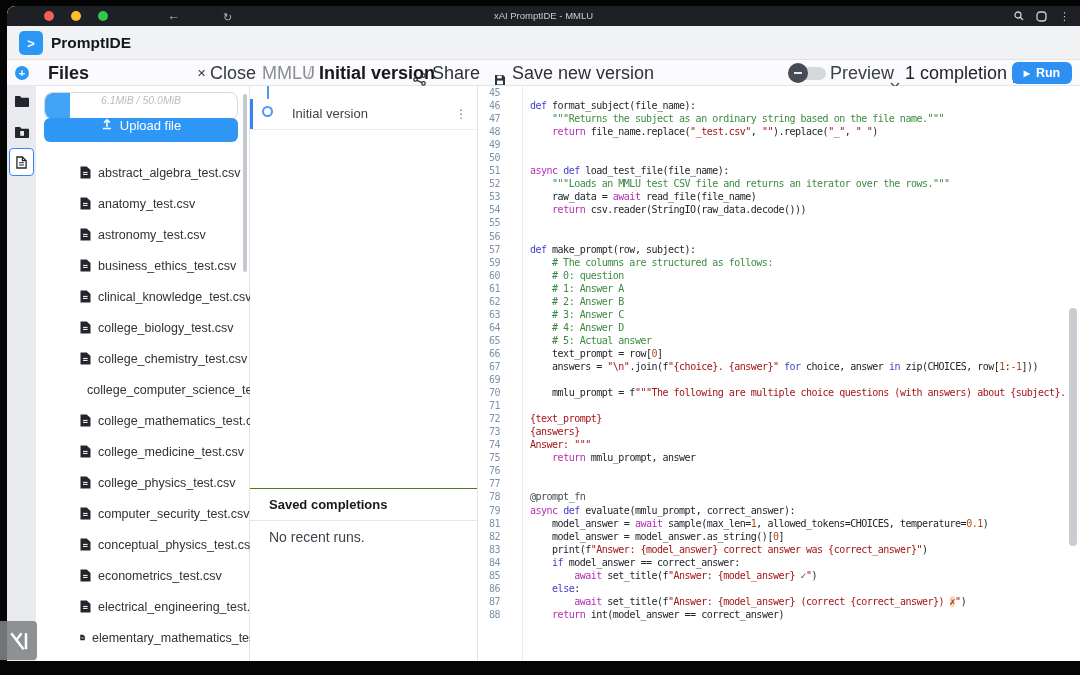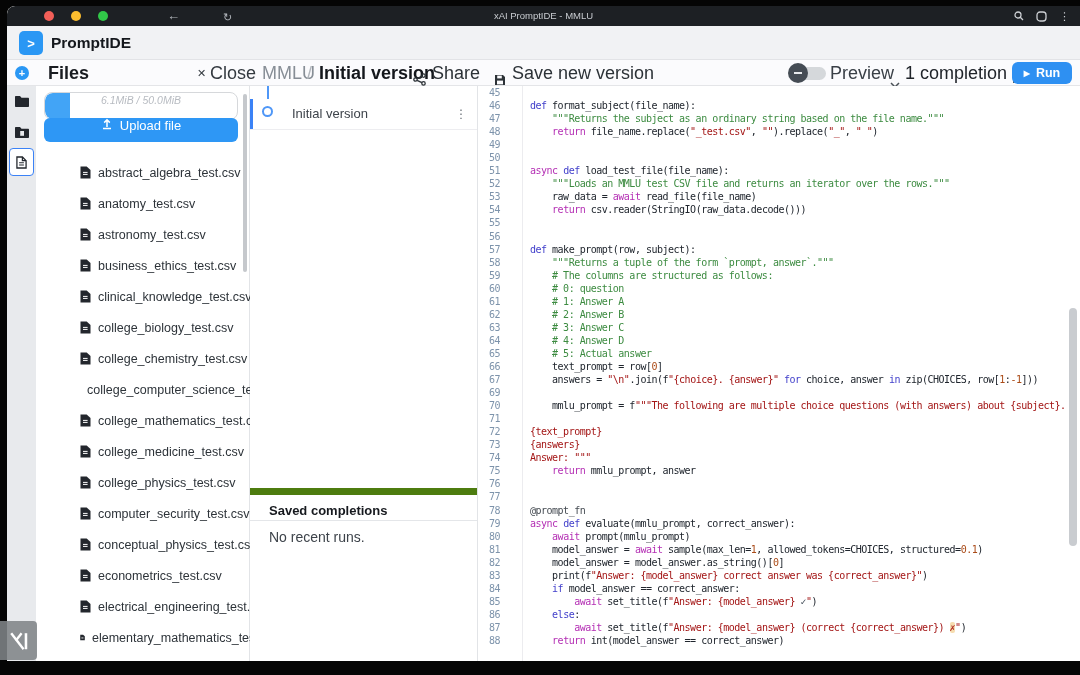--- a/index.html
+++ b/index.html
@@ -57,21 +57,21 @@
   .kebab{position:absolute;right:8px;top:0;height:31px;line-height:31px;font-size:12px;color:#606770;}
   .fscroll{position:absolute;right:2px;top:8px;width:4px;height:178px;border-radius:2px;background:#c5c8cc;}
 
   .versions-panel{position:absolute;left:243px;top:0;width:228px;height:100%;background:#fff;border-right:1px solid #e2e4e7;box-sizing:border-box;}
   .tree-line{position:absolute;left:17px;top:0;width:2px;height:26px;background:#4f97f7;}
   .vrow{position:absolute;left:0;top:13px;width:100%;height:31px;border-bottom:1px solid #ededf0;box-sizing:border-box;background:#fff;}
   .vaccent{position:absolute;left:0;top:0;width:3px;height:100%;background:#3b82f6;}
   .vnode{position:absolute;left:12px;top:7px;width:11px;height:11px;border:2px solid #4f97f7;background:#fff;border-radius:50%;box-sizing:border-box;}
   .vlabel{position:absolute;left:42px;top:0;line-height:30px;font-size:13px;color:#3d434a;}
   .vkebab{position:absolute;right:10px;top:0;line-height:30px;font-size:12px;color:#6a7178;}
-  .saved-head{position:absolute;left:0;top:402px;width:100%;height:33px;border-top:7px solid #4d7c0f;border-bottom:1px solid #e4e6e9;
+  .saved-head{position:absolute;left:0;top:402px;width:100%;height:33px;border-top:1px solid #4d7c0f;border-bottom:1px solid #e4e6e9;
               box-sizing:border-box;}
   .saved-head span{display:block;margin:0 0 0 19px;line-height:31px;font-size:13px;font-weight:bold;color:#16191e;}
   .no-runs{position:absolute;left:19px;top:443px;font-size:14px;color:#3d434a;line-height:16px;}
 
   .editor{position:absolute;left:471px;top:0;width:602px;height:100%;background:#fff;overflow:hidden;}
   .gutter-sep{position:absolute;left:44px;top:0;bottom:0;width:1px;background:#ececef;}
   .code-lines{position:absolute;left:0;top:0;width:100%;font-family:"DejaVu Sans Mono",monospace;font-size:10px;letter-spacing:-0.5px;}
   .cline{height:13.06px;display:flex;align-items:center;white-space:pre;}
   .lnum{flex:0 0 36px;width:36px;box-sizing:border-box;padding-right:14px;text-align:right;color:#7d93ab;}
   .ctext{padding-left:16px;}
@@ -355,43 +355,41 @@
             <div class="cline"><span class="lnum">48</span><span class="ctext"><span class="tok-pln">    </span><span class="tok-kw2">return</span><span class="tok-pln"> file_name.replace(</span><span class="tok-str">"_test.csv"</span><span class="tok-pln">, </span><span class="tok-str">""</span><span class="tok-pln">).replace(</span><span class="tok-str">"_"</span><span class="tok-pln">, </span><span class="tok-str">" "</span><span class="tok-pln">)</span></span></div>
             <div class="cline"><span class="lnum">49</span><span class="ctext"></span></div>
             <div class="cline"><span class="lnum">50</span><span class="ctext"></span></div>
             <div class="cline"><span class="lnum">51</span><span class="ctext"><span class="tok-kw2">async</span><span class="tok-pln"> </span><span class="tok-kw">def</span><span class="tok-pln"> load_test_file(file_name):</span></span></div>
             <div class="cline"><span class="lnum">52</span><span class="ctext"><span class="tok-doc">    """Loads an MMLU test CSV file and returns an iterator over the rows."""</span></span></div>
             <div class="cline"><span class="lnum">53</span><span class="ctext"><span class="tok-pln">    raw_data = </span><span class="tok-kw2">await</span><span class="tok-pln"> read_file(file_name)</span></span></div>
             <div class="cline"><span class="lnum">54</span><span class="ctext"><span class="tok-pln">    </span><span class="tok-kw2">return</span><span class="tok-pln"> csv.reader(StringIO(raw_data.decode()))</span></span></div>
             <div class="cline"><span class="lnum">55</span><span class="ctext"></span></div>
             <div class="cline"><span class="lnum">56</span><span class="ctext"></span></div>
             <div class="cline"><span class="lnum">57</span><span class="ctext"><span class="tok-kw">def</span><span class="tok-pln"> make_prompt(row, subject):</span></span></div>
-            <div class="cline"><span class="lnum">58</span><span class="ctext"><span class="tok-doc">    """Returns a tuple of the form `prompt, answer`."""</span></span></div>
             <div class="cline"><span class="lnum">59</span><span class="ctext"><span class="tok-doc">    # The columns are structured as follows:</span></span></div>
             <div class="cline"><span class="lnum">60</span><span class="ctext"><span class="tok-doc">    # 0: question</span></span></div>
             <div class="cline"><span class="lnum">61</span><span class="ctext"><span class="tok-doc">    # 1: Answer A</span></span></div>
             <div class="cline"><span class="lnum">62</span><span class="ctext"><span class="tok-doc">    # 2: Answer B</span></span></div>
             <div class="cline"><span class="lnum">63</span><span class="ctext"><span class="tok-doc">    # 3: Answer C</span></span></div>
             <div class="cline"><span class="lnum">64</span><span class="ctext"><span class="tok-doc">    # 4: Answer D</span></span></div>
             <div class="cline"><span class="lnum">65</span><span class="ctext"><span class="tok-doc">    # 5: Actual answer</span></span></div>
             <div class="cline"><span class="lnum">66</span><span class="ctext"><span class="tok-pln">    text_prompt = row[</span><span class="tok-num">0</span><span class="tok-pln">]</span></span></div>
             <div class="cline"><span class="lnum">67</span><span class="ctext"><span class="tok-pln">    answers = </span><span class="tok-str">"\n"</span><span class="tok-pln">.join(f</span><span class="tok-str">"{choice}. {answer}"</span><span class="tok-pln"> </span><span class="tok-kw">for</span><span class="tok-pln"> choice, answer </span><span class="tok-kw">in</span><span class="tok-pln"> zip(CHOICES, row[</span><span class="tok-num">1</span><span class="tok-pln">:</span><span class="tok-num">-1</span><span class="tok-pln">]))</span></span></div>
             <div class="cline"><span class="lnum">69</span><span class="ctext"></span></div>
             <div class="cline"><span class="lnum">70</span><span class="ctext"><span class="tok-pln">    mmlu_prompt = f</span><span class="tok-str">"""The following are multiple choice questions (with answers) about {subject}.</span></span></div>
             <div class="cline"><span class="lnum">71</span><span class="ctext"></span></div>
             <div class="cline"><span class="lnum">72</span><span class="ctext"><span class="tok-str">{text_prompt}</span></span></div>
             <div class="cline"><span class="lnum">73</span><span class="ctext"><span class="tok-str">{answers}</span></span></div>
             <div class="cline"><span class="lnum">74</span><span class="ctext"><span class="tok-str">Answer: """</span></span></div>
             <div class="cline"><span class="lnum">75</span><span class="ctext"><span class="tok-pln">    </span><span class="tok-kw2">return</span><span class="tok-pln"> mmlu_prompt, answer</span></span></div>
             <div class="cline"><span class="lnum">76</span><span class="ctext"></span></div>
             <div class="cline"><span class="lnum">77</span><span class="ctext"></span></div>
             <div class="cline"><span class="lnum">78</span><span class="ctext"><span class="tok-dec">@prompt_fn</span></span></div>
             <div class="cline"><span class="lnum">79</span><span class="ctext"><span class="tok-kw2">async</span><span class="tok-pln"> </span><span class="tok-kw">def</span><span class="tok-pln"> evaluate(mmlu_prompt, correct_answer):</span></span></div>
-            <div class="cline"><span class="lnum">80</span><span class="ctext"><span class="tok-pln">    </span><span class="tok-kw2">await</span><span class="tok-pln"> prompt(mmlu_prompt)</span></span></div>
-            <div class="cline"><span class="lnum">81</span><span class="ctext"><span class="tok-pln">    model_answer = </span><span class="tok-kw2">await</span><span class="tok-pln"> sample(max_len=</span><span class="tok-num">1</span><span class="tok-pln">, allowed_tokens=CHOICES, structured=</span><span class="tok-num">0.1</span><span class="tok-pln">)</span></span></div>
+            <div class="cline"><span class="lnum">81</span><span class="ctext"><span class="tok-pln">    model_answer = </span><span class="tok-kw2">await</span><span class="tok-pln"> sample(max_len=</span><span class="tok-num">1</span><span class="tok-pln">, allowed_tokens=CHOICES, temperature=</span><span class="tok-num">0.1</span><span class="tok-pln">)</span></span></div>
             <div class="cline"><span class="lnum">82</span><span class="ctext"><span class="tok-pln">    model_answer = model_answer.as_string()[</span><span class="tok-num">0</span><span class="tok-pln">]</span></span></div>
             <div class="cline"><span class="lnum">83</span><span class="ctext"><span class="tok-pln">    print(f</span><span class="tok-str">"Answer: {model_answer} correct answer was {correct_answer}"</span><span class="tok-pln">)</span></span></div>
             <div class="cline"><span class="lnum">84</span><span class="ctext"><span class="tok-pln">    </span><span class="tok-kw">if</span><span class="tok-pln"> model_answer == correct_answer:</span></span></div>
             <div class="cline"><span class="lnum">85</span><span class="ctext"><span class="tok-pln">        </span><span class="tok-kw2">await</span><span class="tok-pln"> set_title(f</span><span class="tok-str">"Answer: {model_answer} </span><span class="tok-chk">✓</span><span class="tok-str">"</span><span class="tok-pln">)</span></span></div>
             <div class="cline"><span class="lnum">86</span><span class="ctext"><span class="tok-pln">    </span><span class="tok-kw">else</span><span class="tok-pln">:</span></span></div>
             <div class="cline"><span class="lnum">87</span><span class="ctext"><span class="tok-pln">        </span><span class="tok-kw2">await</span><span class="tok-pln"> set_title(f</span><span class="tok-str">"Answer: {model_answer} (correct {correct_answer}) </span><span class="tok-err">✗</span><span class="tok-str">"</span><span class="tok-pln">)</span></span></div>
             <div class="cline"><span class="lnum">88</span><span class="ctext"><span class="tok-pln">    </span><span class="tok-kw2">return</span><span class="tok-pln"> int(model_answer == correct_answer)</span></span></div>
           </div>
         <div class="escroll"></div>
       </div>

